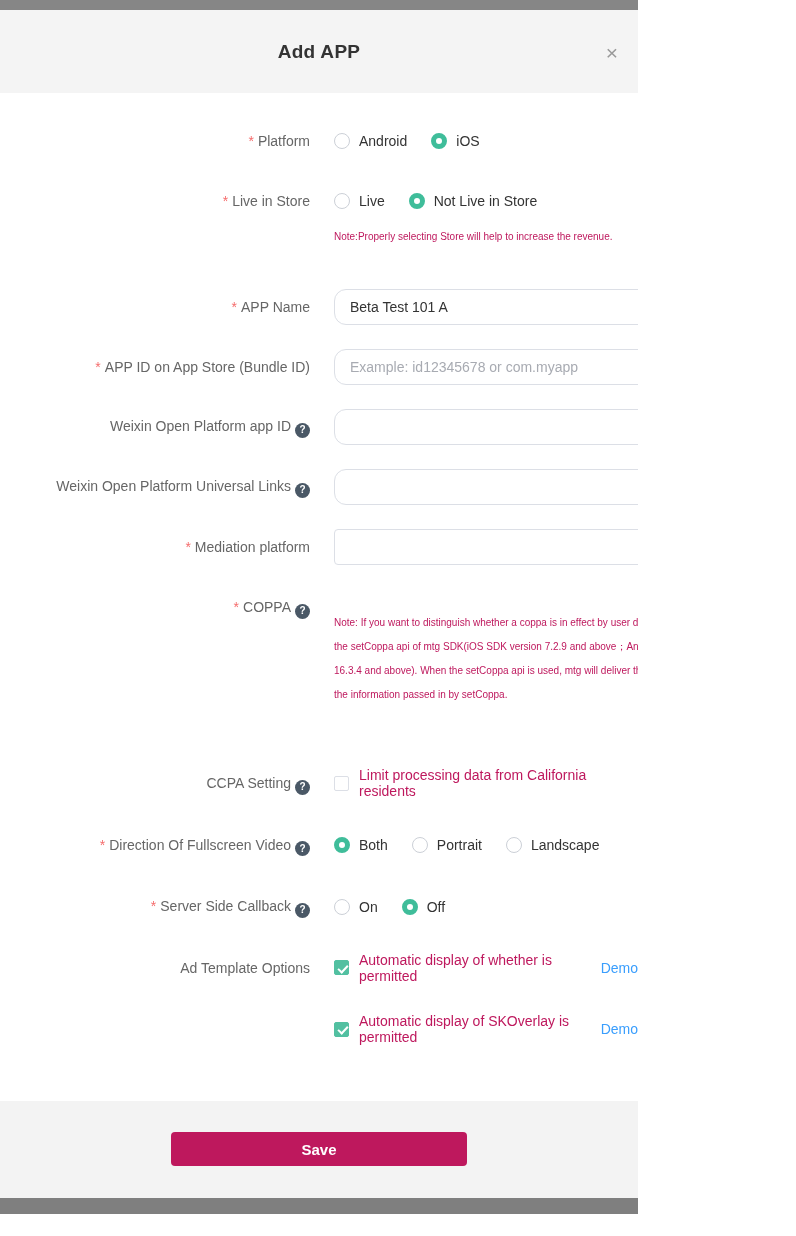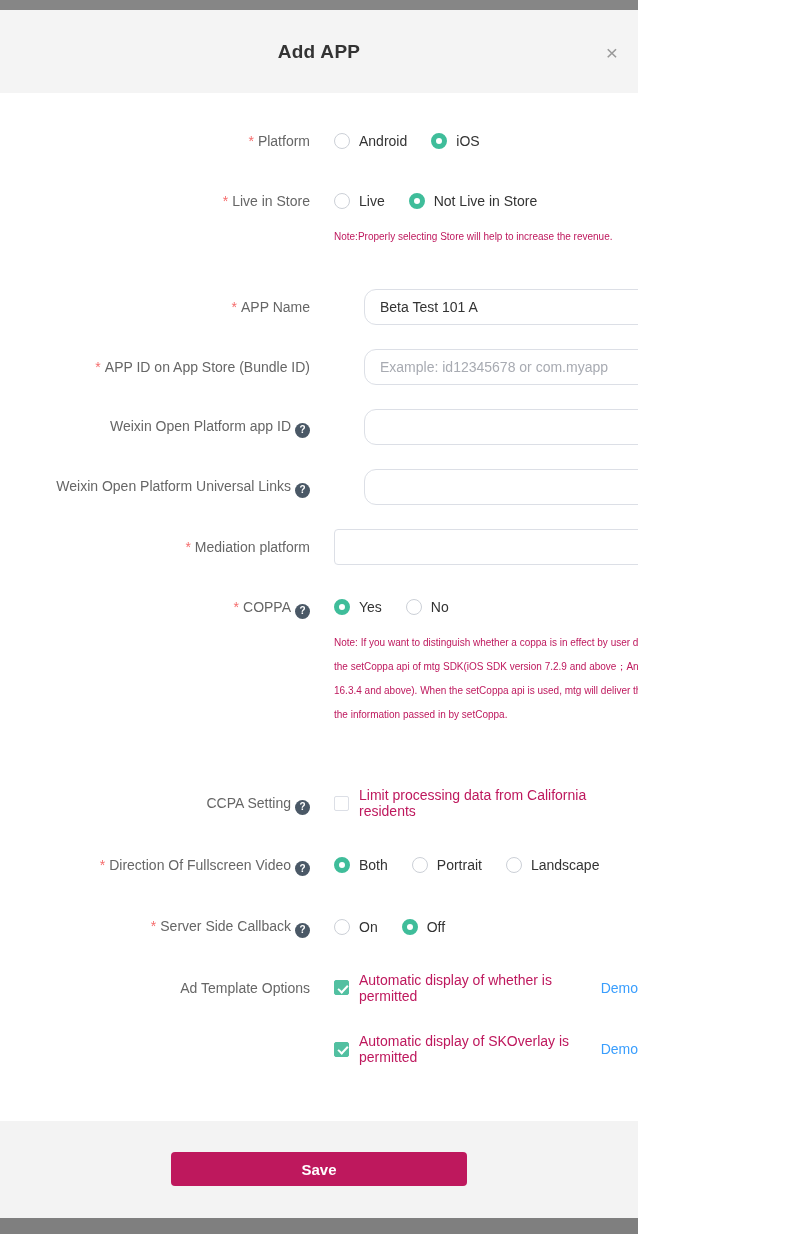--- a/index.html
+++ b/index.html
@@ -8,21 +8,21 @@
 
   .top-strip { height:10px; background:#868686; }
   .bottom-strip { height:16px; background:#7f7f7f; }
 
   .dialog-header { height:83px; background:#f4f4f4; display:flex; align-items:center; justify-content:center; position:relative; }
   .dialog-title { font-size:19px; font-weight:600; color:#333; letter-spacing:0.3px; }
   .close-btn { position:absolute; right:16px; top:50%; transform:translateY(-50%); font-size:21px; color:#999; cursor:pointer; line-height:1; font-weight:400; padding:4px; }
 
   .form { padding-top:38px; padding-bottom:60px; background:#fff; }
   .row { display:flex; align-items:center; margin-bottom:40px; }
-  .row.input-row { margin-bottom:24px;gap:30px; }
+  .row.input-row { margin-bottom:24px; }
   .row.select-row { margin-bottom:32px; }
   .row.block-row { align-items:flex-start; }
 
   .label-col { width:310px; text-align:right; font-size:14px; color:#666; line-height:20px; flex:none; }
   .required-star { color:#f56c6c; margin-right:4px; font-size:14px; }
   .ctrl-col { margin-left:24px; flex:1; }
 
   .help-icon { display:inline-flex; align-items:center; justify-content:center; width:15px; height:15px; border-radius:50%; background:#4a5866; color:#fff; font-size:10px; font-weight:bold; margin-left:4px; vertical-align:-2px; cursor:pointer; }
 
   .radio-group { display:flex; align-items:center; gap:24px; height:20px; }
@@ -149,30 +149,20 @@
           <span class="chevron-down"></span>
         </div>
       </div>
     </div>
 
     <div class="row block-row" style="margin-bottom:33px;">
       <div class="label-col">
         <span class="required-star">*</span><span>COPPA</span><span class="help-icon">?</span>
       </div>
       <div class="ctrl-col">
-        <div class="radio-group">
-          <span class="radio-option checked">
-            <span class="radio-dot"></span>
-            <span class="radio-label">Yes</span>
-          </span>
-          <span class="radio-option">
-            <span class="radio-dot"></span>
-            <span class="radio-label">No</span>
-          </span>
-        </div>
         <div class="note coppa-note">Note: If you want to distinguish whether a coppa is in effect by user dimension, please use the setCoppa api of mtg SDK(iOS SDK version 7.2.9 and above；Android SDK version 16.3.4 and above). When the setCoppa api is used, mtg will deliver the ad according to the information passed in by setCoppa.</div>
       </div>
     </div>
 
     <div class="row">
       <div class="label-col">
         <span>CCPA Setting</span><span class="help-icon">?</span>
       </div>
       <div class="ctrl-col">
         <span class="checkbox-item">

